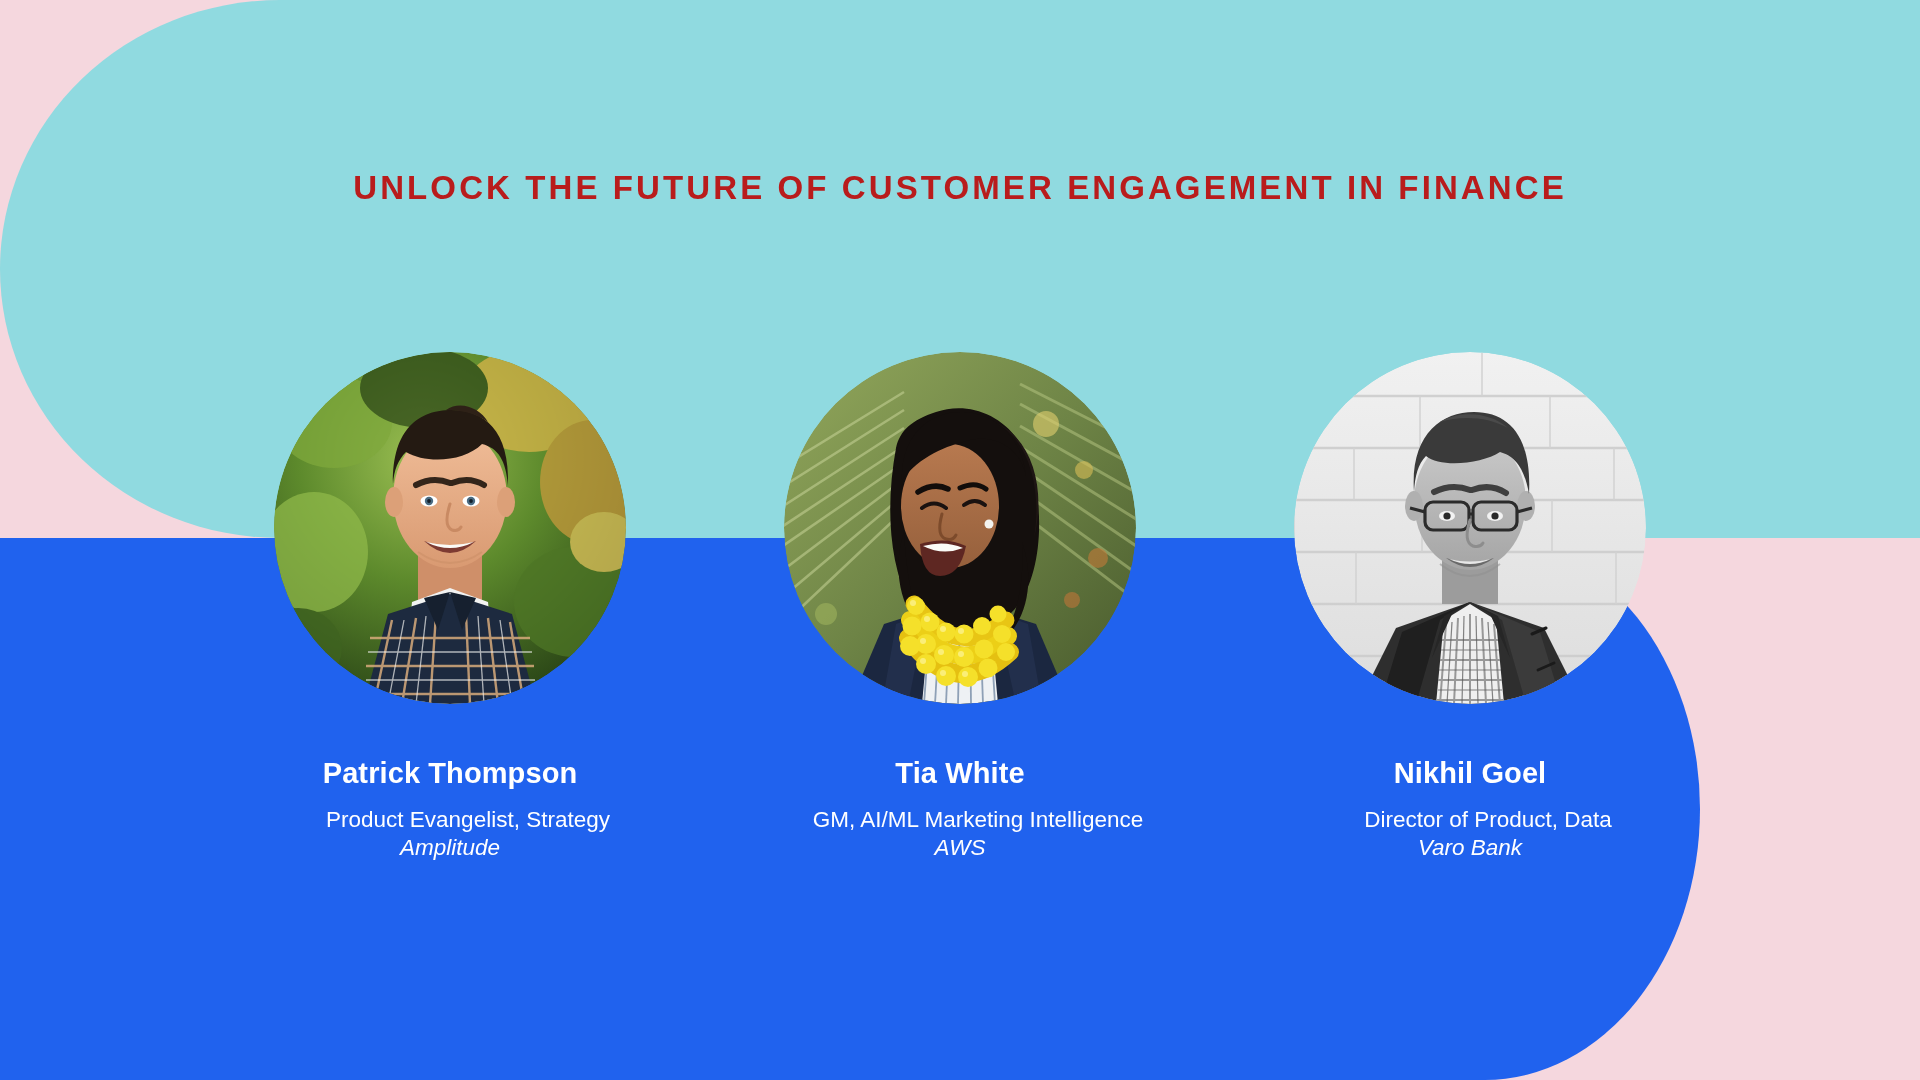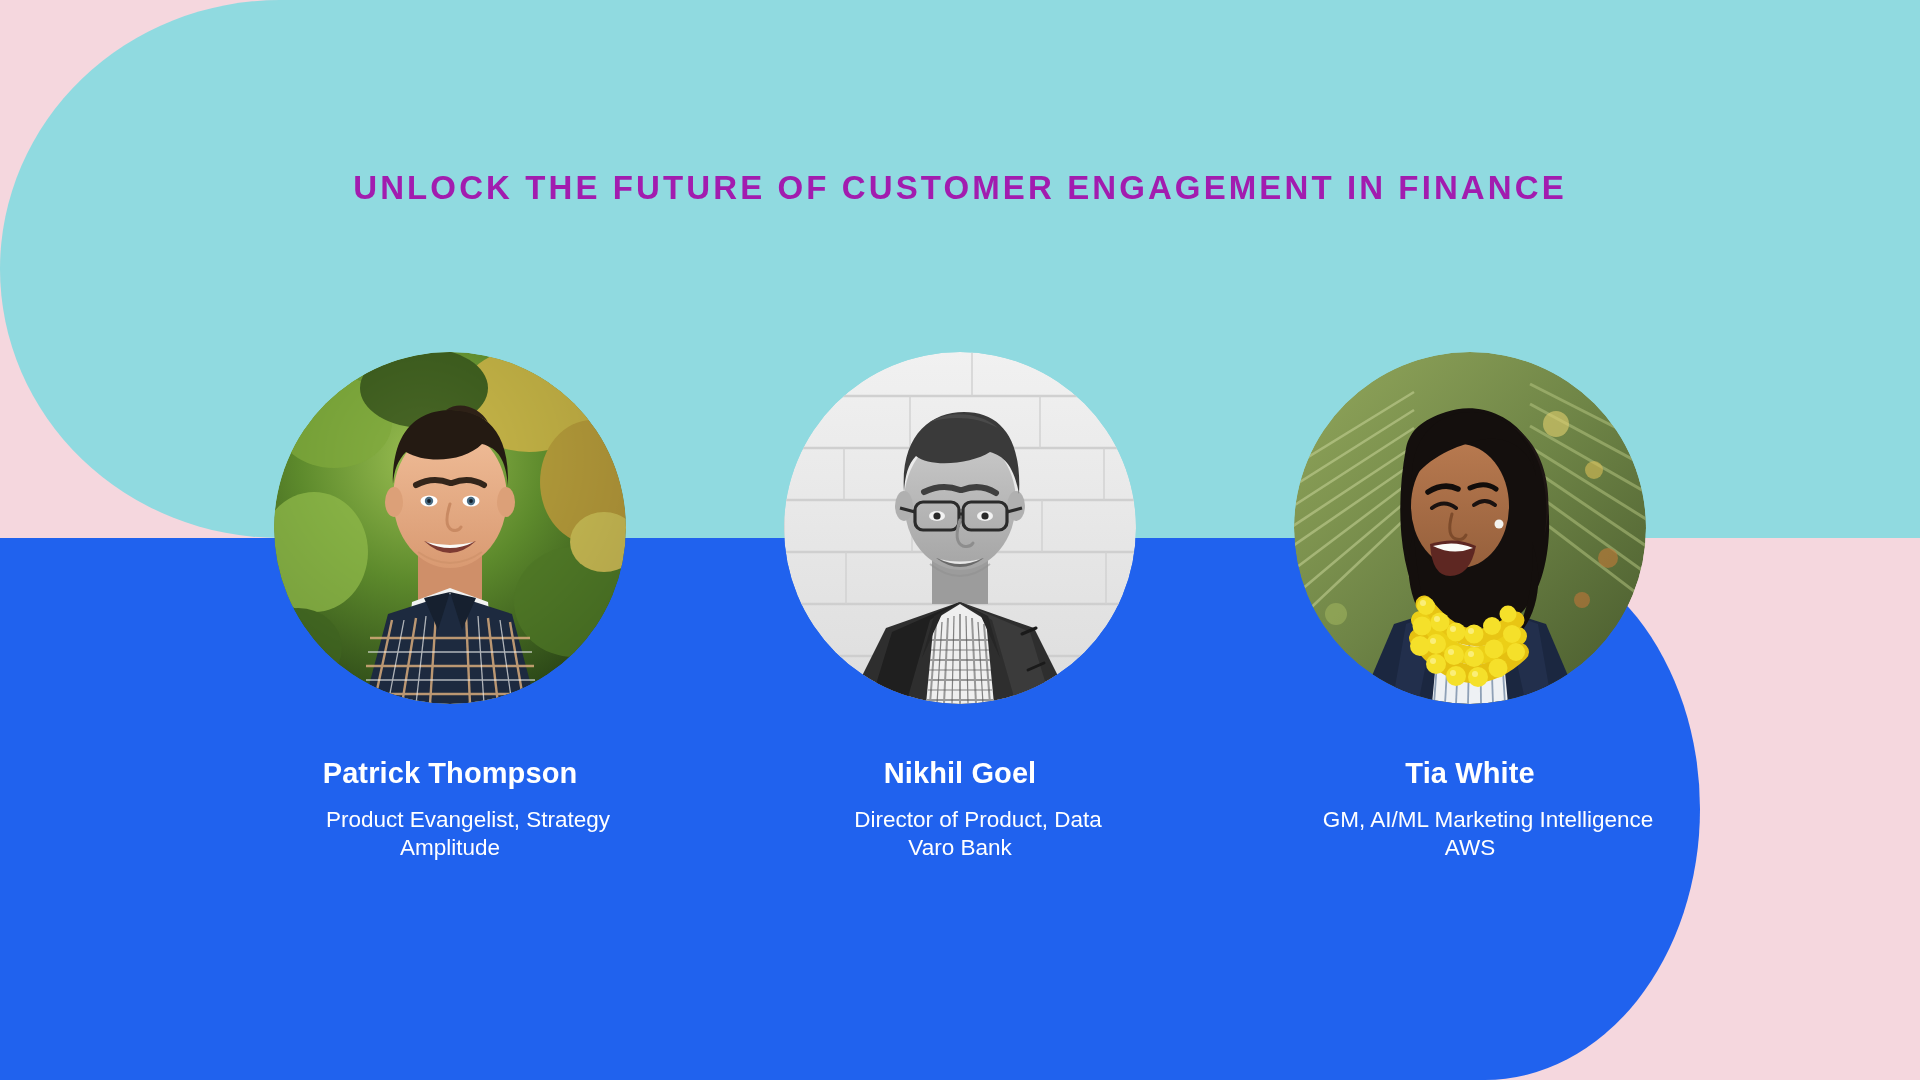--- a/index.html
+++ b/index.html
@@ -43,21 +43,21 @@
     border-bottom-right-radius: 430px 542px;
   }
 
   
   .title {
     position: absolute;
     left: 0;
     top: 168px;
     width: 1920px;
     text-align: center;
-    color: #a21caf;
+    color: #b91c1c;
     font-size: 33px;
     font-weight: 700;
     letter-spacing: 3.1px;
     line-height: 1.2;
     white-space: nowrap;
   }
 
   
   .speakers {
     position: absolute;
@@ -106,20 +106,21 @@
     text-align: center;
     white-space: nowrap;
     margin-left: 36px;
   }
   .speaker-company {
     color: #ffffff;
     font-size: 22.5px;
     font-weight: 400;
     line-height: 1.26;
     text-align: right;
+    font-style: italic;
   }
 </style>
 </head>
 <body>
 
 <div id="stage">
 
   <div class="bg-pink"></div>
   <div class="bg-teal"></div>
   <div class="bg-blue"></div>
@@ -219,138 +220,20 @@
       </div>
       <div class="speaker-name">Patrick Thompson</div>
       <div class="speaker-role">Product Evangelist, Strategy</div>
       <div class="speaker-company">Amplitude</div>
     </div>
 
     <div class="speaker">
       <div class="avatar">
         <svg viewBox="0 0 352 352">
           <defs>
-            <clipPath id="clip3">
-                <circle cx="176" cy="176" r="176"></circle>
-              </clipPath>
-            <linearGradient id="wall3" x1="0" y1="0" x2="0" y2="1">
-              <stop offset="0%" stop-color="#f1f1f1"></stop>
-              <stop offset="100%" stop-color="#dddddd"></stop>
-            </linearGradient>
-            <linearGradient id="skin3" x1="0" y1="0" x2="0" y2="1">
-              <stop offset="0%" stop-color="#cacaca"></stop>
-              <stop offset="100%" stop-color="#a5a5a5"></stop>
-            </linearGradient>
-          </defs>
-          <g clip-path="url(#clip3)">
-            <rect width="352" height="352" fill="url(#wall3)"></rect>
-
-            <g stroke="#cdcdcd" stroke-width="2.4" opacity="0.9">
-              <path d="M0 44 H352"></path>
-                <path d="M0 96 H352"></path>
-                <path d="M0 148 H352"></path>
-              <path d="M0 200 H352"></path>
-                <path d="M0 252 H352"></path>
-                <path d="M0 304 H352"></path>
-            </g>
-            <g stroke="#d2d2d2" stroke-width="2" opacity="0.75">
-              <path d="M58 0 V44"></path>
-                <path d="M188 0 V44"></path>
-                <path d="M318 0 V44"></path>
-              <path d="M0 44 V96"></path>
-                <path d="M126 44 V96"></path>
-                <path d="M256 44 V96"></path>
-              <path d="M60 96 V148"></path>
-                <path d="M190 96 V148"></path>
-                <path d="M320 96 V148"></path>
-              <path d="M0 148 V200"></path>
-                <path d="M128 148 V200"></path>
-                <path d="M258 148 V200"></path>
-              <path d="M62 200 V252"></path>
-                <path d="M192 200 V252"></path>
-                <path d="M322 200 V252"></path>
-            </g>
-
-            <path d="M148 204 h56 v48 h-56 z" fill="#9c9c9c"></path>
-
-            <path d="M176 250 L250 276 L288 352 L64 352 L102 276 Z" fill="#2e2e2e"></path>
-            <path d="M176 250 L146 268 L122 352 L86 352 L108 280 Z" fill="#1f1f1f"></path>
-            <path d="M176 250 L208 268 L232 352 L268 352 L246 280 Z" fill="#3b3b3b"></path>
-
-            <path d="M176 252 L202 268 L210 352 L142 352 L150 268 Z" fill="#efefef"></path>
-            <g stroke="#8e8e8e" stroke-width="2" opacity="0.9">
-              <path d="M152 272 L146 352"></path>
-                <path d="M164 266 L160 352"></path>
-              <path d="M176 262 L176 352"></path>
-                <path d="M188 266 L192 352"></path>
-              <path d="M200 272 L206 352"></path>
-              <path d="M148 288 H204"></path>
-                <path d="M146 308 H206"></path>
-              <path d="M144 328 H208"></path>
-                <path d="M143 348 H209"></path>
-            </g>
-            <g stroke="#5d5d5d" stroke-width="1.2" opacity="0.75">
-              <path d="M158 270 L153 352"></path>
-                <path d="M170 264 L168 352"></path>
-              <path d="M182 264 L184 352"></path>
-                <path d="M194 270 L199 352"></path>
-              <path d="M147 298 H205"></path>
-                <path d="M145 318 H207"></path>
-                <path d="M144 338 H208"></path>
-            </g>
-
-            <path d="M176 250 L150 264 L138 306 L158 262 Z" fill="#262626"></path>
-            <path d="M176 250 L204 264 L216 306 L196 262 Z" fill="#262626"></path>
-
-            <path d="M238 282 l14 -6" stroke="#1a1a1a" stroke-width="3" stroke-linecap="round"></path>
-            <path d="M244 318 l16 -7" stroke="#1a1a1a" stroke-width="3" stroke-linecap="round"></path>
-
-            <ellipse cx="176" cy="150" rx="56" ry="68" fill="url(#skin3)"></ellipse>
-
-            <ellipse cx="120" cy="154" rx="9" ry="15" fill="#b0b0b0"></ellipse>
-            <ellipse cx="232" cy="154" rx="9" ry="15" fill="#b0b0b0"></ellipse>
-
-            <path d="M120 140 C116 84 146 60 180 60 C216 60 238 86 235 142
-                     C230 114 220 104 206 100 C188 112 146 116 132 104
-                     C124 112 121 124 120 140 Z" fill="#3a3a3a"></path>
-            <path d="M146 70 C166 58 196 60 214 76 C192 64 166 64 146 70 Z" fill="#4a4a4a"></path>
-
-            <path d="M140 140 q18 -9 36 -2" stroke="#3f3f3f" stroke-width="6" fill="none" stroke-linecap="round"></path>
-            <path d="M178 138 q18 -7 34 3" stroke="#3f3f3f" stroke-width="6" fill="none" stroke-linecap="round"></path>
-
-            <g stroke="#2b2b2b" stroke-width="3.2" fill="none">
-              <rect x="131" y="150" width="44" height="28" rx="8"></rect>
-              <rect x="179" y="150" width="44" height="28" rx="8"></rect>
-              <path d="M175 162 h4"></path>
-              <path d="M131 160 L116 156"></path>
-              <path d="M223 160 L238 156"></path>
-            </g>
-
-            <ellipse cx="153" cy="164" rx="8" ry="5" fill="#f2f2f2"></ellipse>
-            <ellipse cx="201" cy="164" rx="8" ry="5" fill="#f2f2f2"></ellipse>
-            <circle cx="153" cy="164" r="3.6" fill="#2a2a2a"></circle>
-            <circle cx="201" cy="164" r="3.6" fill="#2a2a2a"></circle>
-
-            <path d="M176 168 q-7 22 3 26 q7 2 10 -3" stroke="#8d8d8d" stroke-width="3" fill="none" stroke-linecap="round"></path>
-
-            <path d="M152 206 q24 18 48 0 q-24 8 -48 0 Z" fill="#6a6a6a"></path>
-            <path d="M155 207 q21 10 42 0 q-21 5 -42 0 Z" fill="#e8e8e8"></path>
-            <path d="M146 212 q30 24 60 0" stroke="#8f8f8f" stroke-width="2" fill="none" opacity="0.55"></path>
-          </g>
-        </svg>
-      </div>
-      <div class="speaker-name">Nikhil Goel</div>
-      <div class="speaker-role">Director of Product, Data</div>
-      <div class="speaker-company">Varo Bank</div>
-    </div>
-
-    <div class="speaker">
-      <div class="avatar">
-        <svg viewBox="0 0 352 352">
-          <defs>
             <clipPath id="clip2">
                 <circle cx="176" cy="176" r="176"></circle>
               </clipPath>
             <linearGradient id="palm2" x1="0" y1="0" x2="1" y2="1">
               <stop offset="0%" stop-color="#93a85c"></stop>
               <stop offset="50%" stop-color="#6e8446"></stop>
               <stop offset="100%" stop-color="#47592c"></stop>
             </linearGradient>
             <linearGradient id="skin2" x1="0" y1="0" x2="0" y2="1">
               <stop offset="0%" stop-color="#b7794f"></stop>
@@ -471,14 +354,132 @@
                 <circle cx="181" cy="322" r="3"></circle>
             </g>
           </g>
         </svg>
       </div>
       <div class="speaker-name">Tia White</div>
       <div class="speaker-role">GM, AI/ML Marketing Intelligence</div>
       <div class="speaker-company">AWS</div>
     </div>
 
+    <div class="speaker">
+      <div class="avatar">
+        <svg viewBox="0 0 352 352">
+          <defs>
+            <clipPath id="clip3">
+                <circle cx="176" cy="176" r="176"></circle>
+              </clipPath>
+            <linearGradient id="wall3" x1="0" y1="0" x2="0" y2="1">
+              <stop offset="0%" stop-color="#f1f1f1"></stop>
+              <stop offset="100%" stop-color="#dddddd"></stop>
+            </linearGradient>
+            <linearGradient id="skin3" x1="0" y1="0" x2="0" y2="1">
+              <stop offset="0%" stop-color="#cacaca"></stop>
+              <stop offset="100%" stop-color="#a5a5a5"></stop>
+            </linearGradient>
+          </defs>
+          <g clip-path="url(#clip3)">
+            <rect width="352" height="352" fill="url(#wall3)"></rect>
+
+            <g stroke="#cdcdcd" stroke-width="2.4" opacity="0.9">
+              <path d="M0 44 H352"></path>
+                <path d="M0 96 H352"></path>
+                <path d="M0 148 H352"></path>
+              <path d="M0 200 H352"></path>
+                <path d="M0 252 H352"></path>
+                <path d="M0 304 H352"></path>
+            </g>
+            <g stroke="#d2d2d2" stroke-width="2" opacity="0.75">
+              <path d="M58 0 V44"></path>
+                <path d="M188 0 V44"></path>
+                <path d="M318 0 V44"></path>
+              <path d="M0 44 V96"></path>
+                <path d="M126 44 V96"></path>
+                <path d="M256 44 V96"></path>
+              <path d="M60 96 V148"></path>
+                <path d="M190 96 V148"></path>
+                <path d="M320 96 V148"></path>
+              <path d="M0 148 V200"></path>
+                <path d="M128 148 V200"></path>
+                <path d="M258 148 V200"></path>
+              <path d="M62 200 V252"></path>
+                <path d="M192 200 V252"></path>
+                <path d="M322 200 V252"></path>
+            </g>
+
+            <path d="M148 204 h56 v48 h-56 z" fill="#9c9c9c"></path>
+
+            <path d="M176 250 L250 276 L288 352 L64 352 L102 276 Z" fill="#2e2e2e"></path>
+            <path d="M176 250 L146 268 L122 352 L86 352 L108 280 Z" fill="#1f1f1f"></path>
+            <path d="M176 250 L208 268 L232 352 L268 352 L246 280 Z" fill="#3b3b3b"></path>
+
+            <path d="M176 252 L202 268 L210 352 L142 352 L150 268 Z" fill="#efefef"></path>
+            <g stroke="#8e8e8e" stroke-width="2" opacity="0.9">
+              <path d="M152 272 L146 352"></path>
+                <path d="M164 266 L160 352"></path>
+              <path d="M176 262 L176 352"></path>
+                <path d="M188 266 L192 352"></path>
+              <path d="M200 272 L206 352"></path>
+              <path d="M148 288 H204"></path>
+                <path d="M146 308 H206"></path>
+              <path d="M144 328 H208"></path>
+                <path d="M143 348 H209"></path>
+            </g>
+            <g stroke="#5d5d5d" stroke-width="1.2" opacity="0.75">
+              <path d="M158 270 L153 352"></path>
+                <path d="M170 264 L168 352"></path>
+              <path d="M182 264 L184 352"></path>
+                <path d="M194 270 L199 352"></path>
+              <path d="M147 298 H205"></path>
+                <path d="M145 318 H207"></path>
+                <path d="M144 338 H208"></path>
+            </g>
+
+            <path d="M176 250 L150 264 L138 306 L158 262 Z" fill="#262626"></path>
+            <path d="M176 250 L204 264 L216 306 L196 262 Z" fill="#262626"></path>
+
+            <path d="M238 282 l14 -6" stroke="#1a1a1a" stroke-width="3" stroke-linecap="round"></path>
+            <path d="M244 318 l16 -7" stroke="#1a1a1a" stroke-width="3" stroke-linecap="round"></path>
+
+            <ellipse cx="176" cy="150" rx="56" ry="68" fill="url(#skin3)"></ellipse>
+
+            <ellipse cx="120" cy="154" rx="9" ry="15" fill="#b0b0b0"></ellipse>
+            <ellipse cx="232" cy="154" rx="9" ry="15" fill="#b0b0b0"></ellipse>
+
+            <path d="M120 140 C116 84 146 60 180 60 C216 60 238 86 235 142
+                     C230 114 220 104 206 100 C188 112 146 116 132 104
+                     C124 112 121 124 120 140 Z" fill="#3a3a3a"></path>
+            <path d="M146 70 C166 58 196 60 214 76 C192 64 166 64 146 70 Z" fill="#4a4a4a"></path>
+
+            <path d="M140 140 q18 -9 36 -2" stroke="#3f3f3f" stroke-width="6" fill="none" stroke-linecap="round"></path>
+            <path d="M178 138 q18 -7 34 3" stroke="#3f3f3f" stroke-width="6" fill="none" stroke-linecap="round"></path>
+
+            <g stroke="#2b2b2b" stroke-width="3.2" fill="none">
+              <rect x="131" y="150" width="44" height="28" rx="8"></rect>
+              <rect x="179" y="150" width="44" height="28" rx="8"></rect>
+              <path d="M175 162 h4"></path>
+              <path d="M131 160 L116 156"></path>
+              <path d="M223 160 L238 156"></path>
+            </g>
+
+            <ellipse cx="153" cy="164" rx="8" ry="5" fill="#f2f2f2"></ellipse>
+            <ellipse cx="201" cy="164" rx="8" ry="5" fill="#f2f2f2"></ellipse>
+            <circle cx="153" cy="164" r="3.6" fill="#2a2a2a"></circle>
+            <circle cx="201" cy="164" r="3.6" fill="#2a2a2a"></circle>
+
+            <path d="M176 168 q-7 22 3 26 q7 2 10 -3" stroke="#8d8d8d" stroke-width="3" fill="none" stroke-linecap="round"></path>
+
+            <path d="M152 206 q24 18 48 0 q-24 8 -48 0 Z" fill="#6a6a6a"></path>
+            <path d="M155 207 q21 10 42 0 q-21 5 -42 0 Z" fill="#e8e8e8"></path>
+            <path d="M146 212 q30 24 60 0" stroke="#8f8f8f" stroke-width="2" fill="none" opacity="0.55"></path>
+          </g>
+        </svg>
+      </div>
+      <div class="speaker-name">Nikhil Goel</div>
+      <div class="speaker-role">Director of Product, Data</div>
+      <div class="speaker-company">Varo Bank</div>
+    </div>
+
   </div>
 </div>
 
 </body></html>

